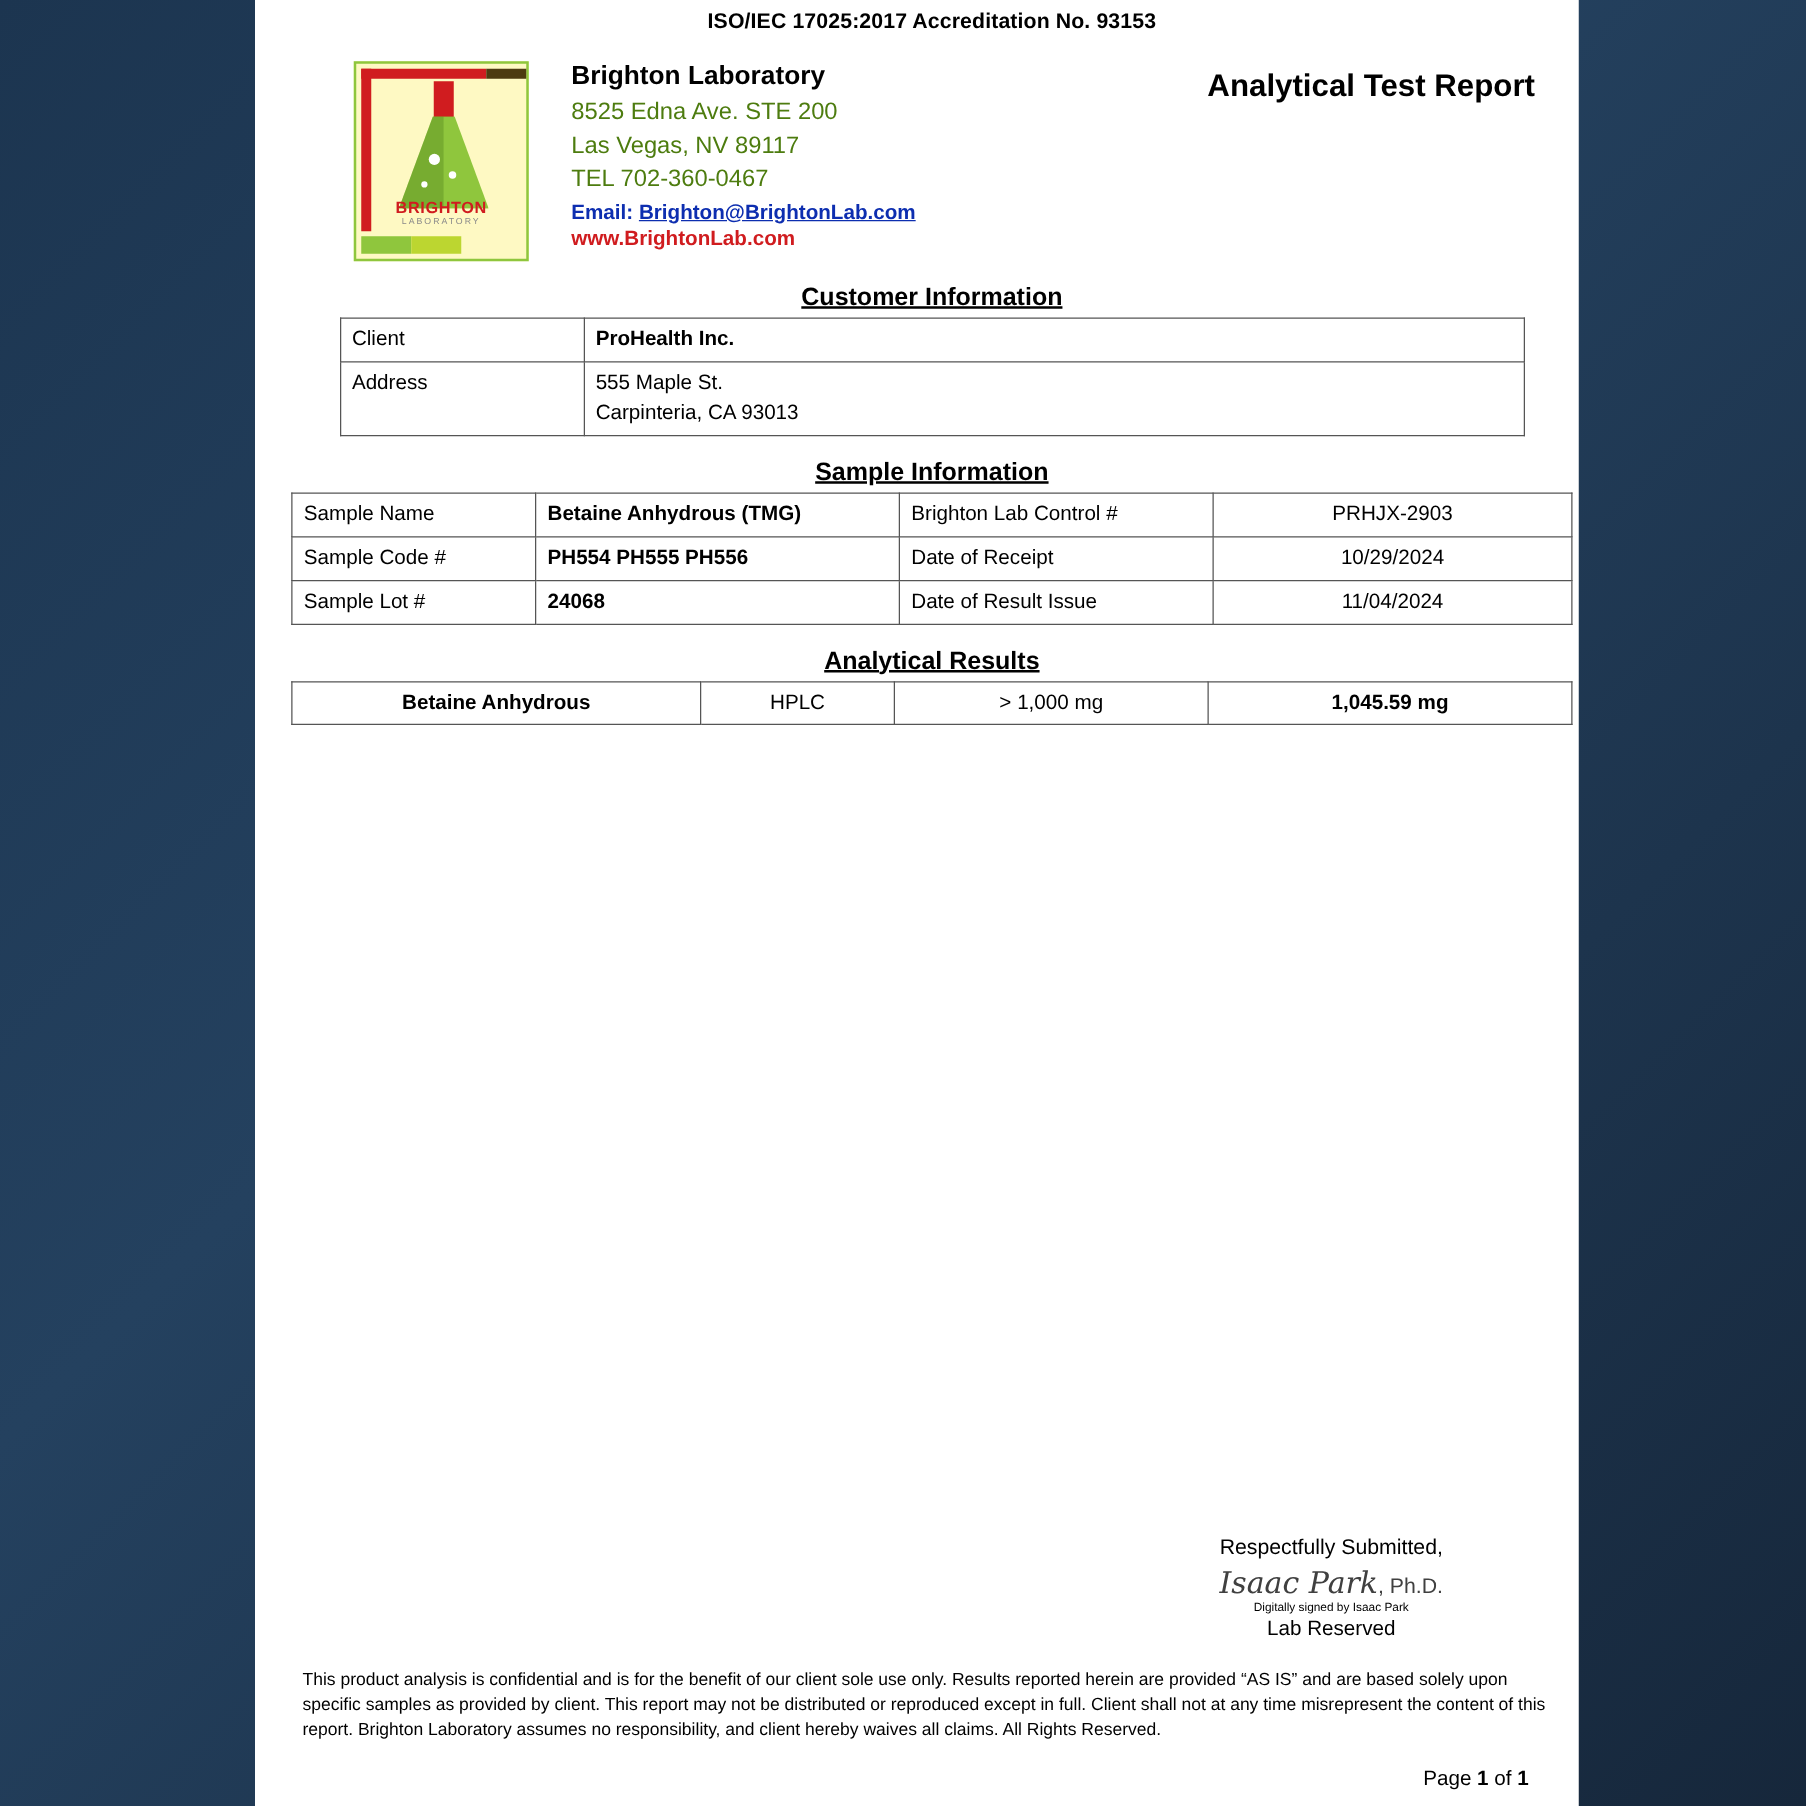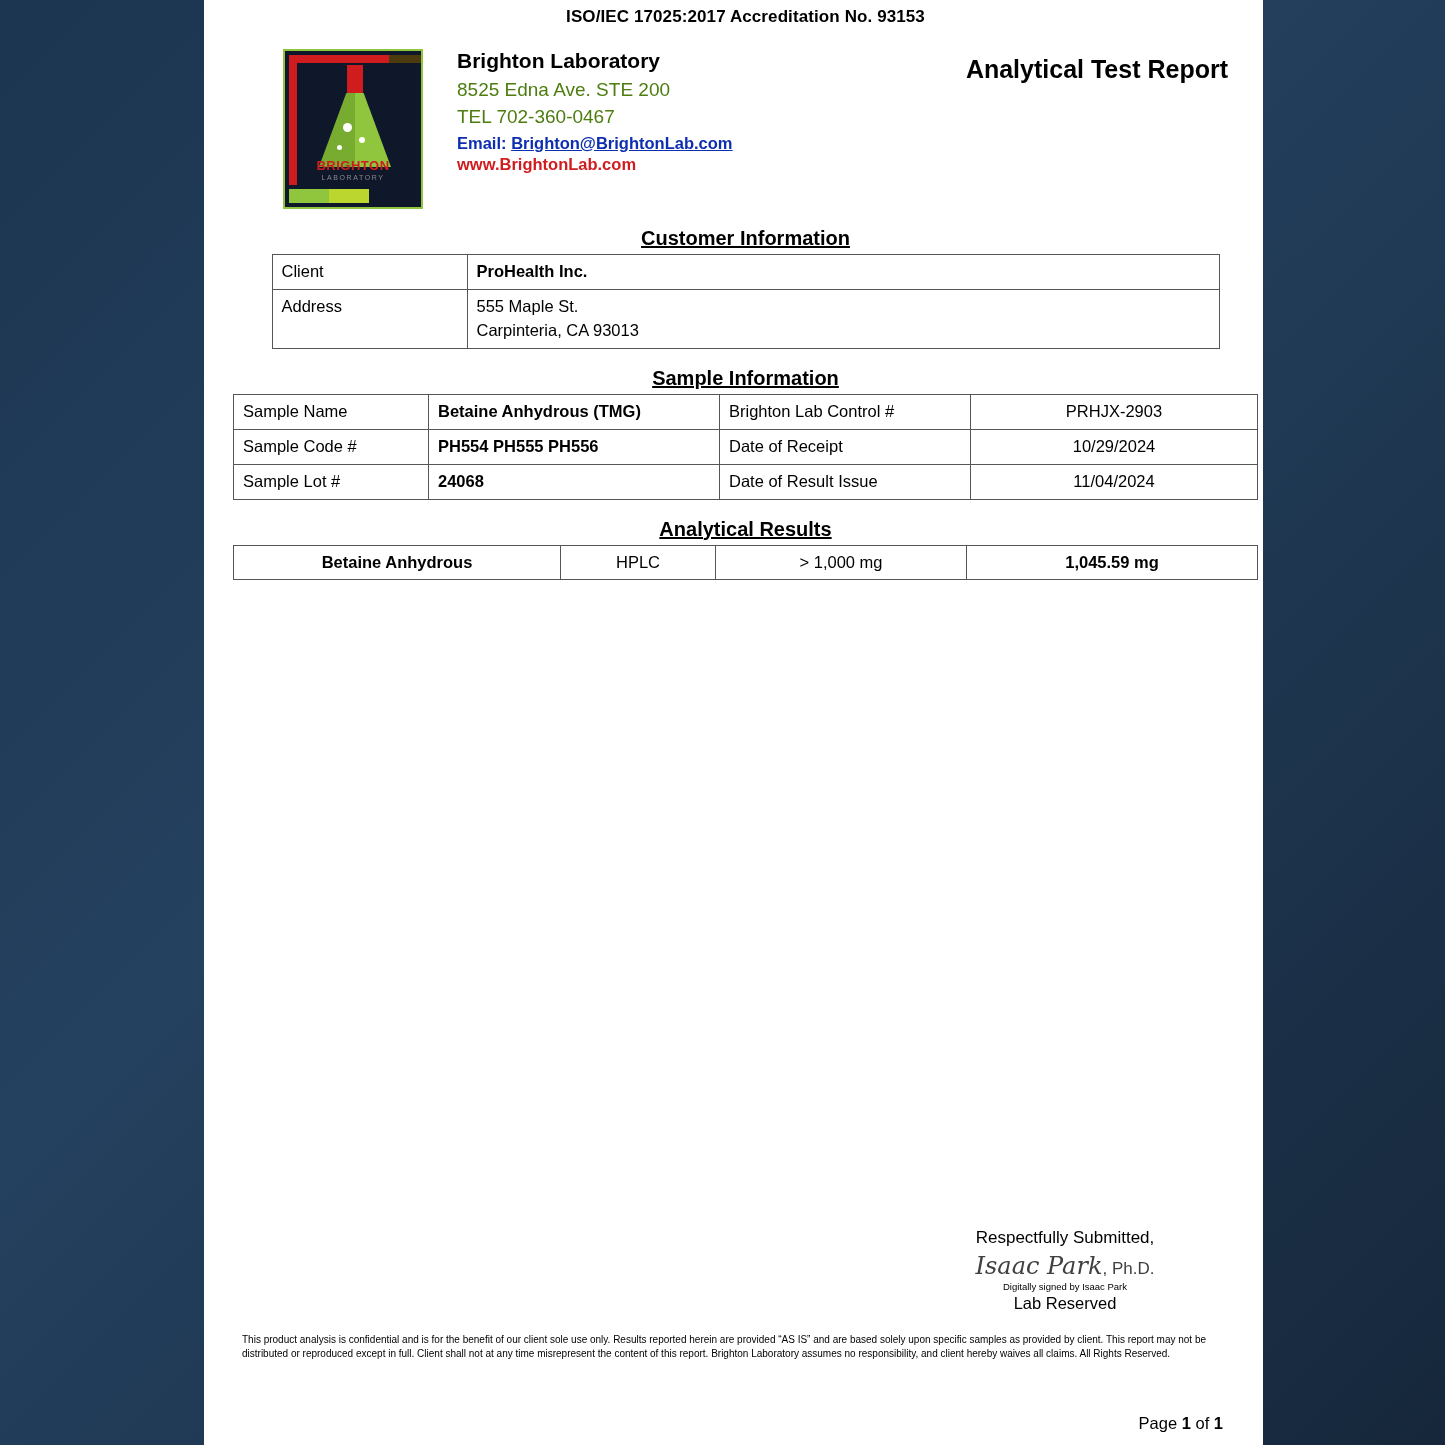--- a/index.html
+++ b/index.html
@@ -45,21 +45,21 @@
     margin-top: 22px;
     padding-left: 55px;
     padding-right: 35px;
   }
   .logo-box {
     width: 140px;
     height: 160px;
     border: 2px solid #8fc63d;
     box-sizing: border-box;
     position: relative;
-    background: #0f172a;
+    background: #fef9c3;
     flex: 0 0 auto;
   }
   .logo-red-bar {
     position: absolute;
     left: 4px;
     top: 4px;
     width: 8px;
     height: 130px;
     background: #d01c1f;
   }
@@ -274,21 +274,21 @@
     font-size: 16.5px;
     color: #000;
     margin-top: 2px;
   }
 
   .disclaimer {
     position: absolute;
     left: 14px;
     right: 14px;
     top: 1333px;
-    font-size: 10px;
+    font-size: 14px;
     color: #000;
     line-height: 1.44;
     text-align: left;
   }
 
   .page-num {
     position: absolute;
     right: 40px;
     bottom: 12px;
     font-size: 16.5px;
@@ -320,20 +320,21 @@
           <div class="main">BRIGHTON</div>
           <div class="sub">LABORATORY</div>
         </div>
         <div class="logo-bottom-green"></div>
         <div class="logo-bottom-green2"></div>
       </div>
 
       <div class="lab-info">
         <div class="lab-name">Brighton Laboratory</div>
         <div class="lab-line">8525 Edna Ave. STE 200</div>
+        <div class="lab-line">Las Vegas, NV 89117</div>
         <div class="lab-line">TEL 702-360-0467</div>
         <div class="lab-email">
           <span>Email:</span>
           <span class="link">Brighton@BrightonLab.com</span>
         </div>
         <div class="lab-web">www.BrightonLab.com</div>
       </div>
 
       <div class="report-title">Analytical Test Report</div>
     </div>

